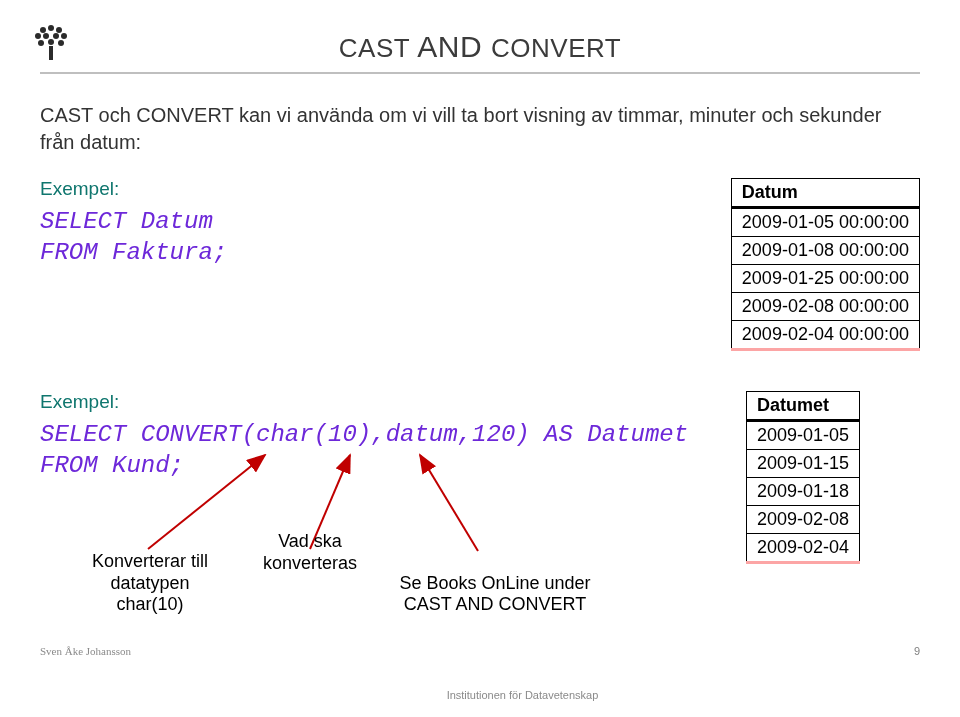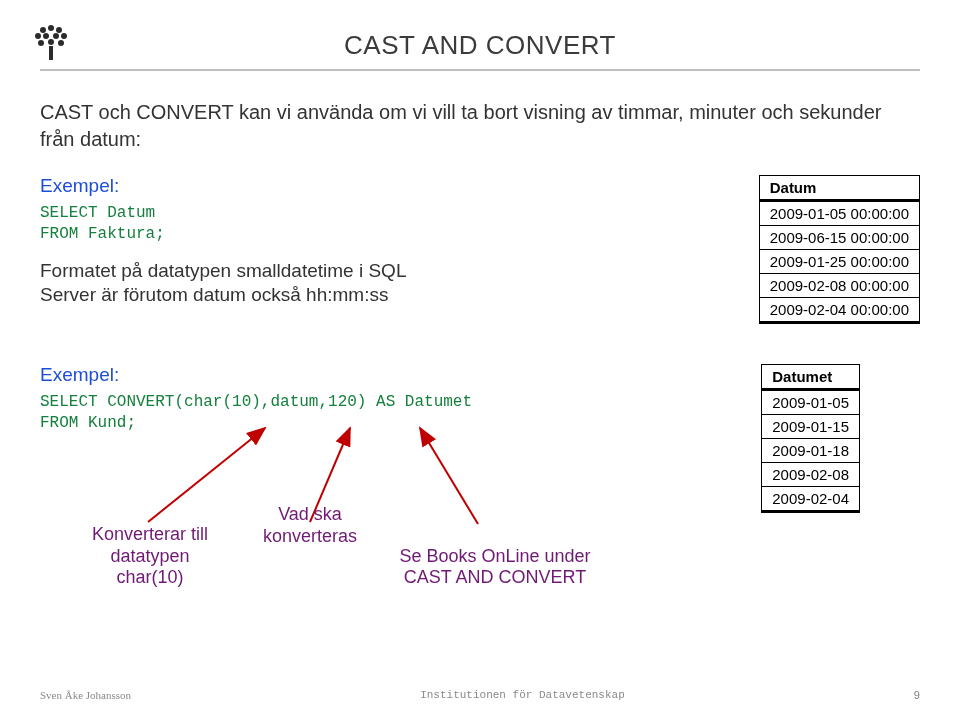--- a/index.html
+++ b/index.html
@@ -25,75 +25,76 @@
     text-align: center;
     margin-bottom: 8px;
   }
   .title-row h1 {
     display: inline-block;
     font-size: 26px;
     font-weight: normal;
     color: #3b3b3b;
     letter-spacing: 0.5px;
   }
-  .title-row h1 .sc { font-variant: small-caps; font-size: 26px; }
+  .title-row h1 .sc { font-variant: small-caps; font-size: 30px; }
   .title-underline {
     height: 2px;
     background: #bfbfbf;
     margin: 0 0 28px 0;
   }
   .intro {
     font-size: 20px;
     color: #333;
     line-height: 1.35;
     margin: 16px 0 22px 0;
   }
   .row1 {
     display: flex;
     align-items: flex-start;
     gap: 46px;
     margin-bottom: 40px;
   }
   .col-left { flex: 1; }
   .label-exempel {
     font-size: 19px;
-    color: #1d4ed8;
+    color: #0f766e;
     margin-bottom: 6px;
   }
   .code {
     font-family: "Courier New", monospace;
-    color: #15803d;
-    font-size: 16px;
+    color: #6d28d9;
+    font-size: 24px;
     line-height: 1.3;
     white-space: pre;
     margin-bottom: 14px;
+    font-style: italic;
   }
   .note {
     font-size: 19px;
     color: #333;
     line-height: 1.3;
   }
   table.data {
     border-collapse: collapse;
     background: #fff;
   }
   table.data th, table.data td {
     border: 1px solid #000;
     padding: 3px 10px;
-    font-size: 15px;
+    font-size: 18px;
     text-align: left;
     font-weight: normal;
     margin-left: 42px;
   }
   table.data th {
     font-weight: bold;
     border-bottom: 3px solid #000;
   }
   table.data .last-row td {
-    border-bottom: 3px solid #000000;
+    border-bottom: 3px solid #fca5a5;
   }
   .row2 {
     position: relative;
     height: 250px;
   }
   .ex2-block {
     position: absolute;
     left: 0;
     top: 0;
   }
@@ -104,36 +105,36 @@
   }
   .svg-arrows {
     position: absolute;
     left: 0;
     top: 0;
     pointer-events: none;
   }
   .ann {
     position: absolute;
     font-size: 18px;
-    color: #701a75;
+    color: #000000;
     text-align: center;
     line-height: 1.2;
   }
   .footer {
     position: absolute;
     bottom: 16px;
     left: 40px;
     right: 40px;
     display: flex;
     justify-content: space-between;
     font-size: 11px;
     color: #8a8a8a;
   }
   .footer .author { font-family: Georgia, serif; }
-  .footer .inst { font-family: Liberation Mono, monospace; }
+  .footer .inst { font-family: Liberation Sans, sans-serif; margin-top: 44px; }
   .footer .pagenum { color: #808080; font-family: Arial, sans-serif; }
 </style>
 </head>
 <body>
 
 <div class="slide">
   <div class="logo">
     <svg width="46" height="46" viewBox="0 0 46 46">
       <rect x="21" y="28" width="4" height="14" fill="#2b2b2b"></rect>
       <g fill="#2b2b2b">
@@ -158,35 +159,31 @@
   </div>
   <div class="title-underline"></div>
 
   <p class="intro">CAST och CONVERT kan vi använda om vi vill ta bort visning av timmar, minuter och sekunder från datum:</p>
 
   <div class="row1">
     <div class="col-left">
       <div class="label-exempel">Exempel:</div>
       <div class="code"><span>SELECT Datum</span>
 <span>FROM Faktura;</span></div>
-      <div class="note">
-        <span>Formatet på datatypen smalldatetime i SQL</span><br>
-        <span>Server är förutom datum också hh:mm:ss</span>
-      </div>
     </div>
     <table class="data">
       <tbody>
           <tr>
             <th>Datum</th>
           </tr>
       <tr>
             <td>2009-01-05 00:00:00</td>
           </tr>
       <tr>
-            <td>2009-06-15 00:00:00</td>
+            <td>2009-01-08 00:00:00</td>
           </tr>
       <tr>
             <td>2009-01-25 00:00:00</td>
           </tr>
       <tr>
             <td>2009-02-08 00:00:00</td>
           </tr>
       <tr class="last-row">
             <td>2009-02-04 00:00:00</td>
           </tr>

